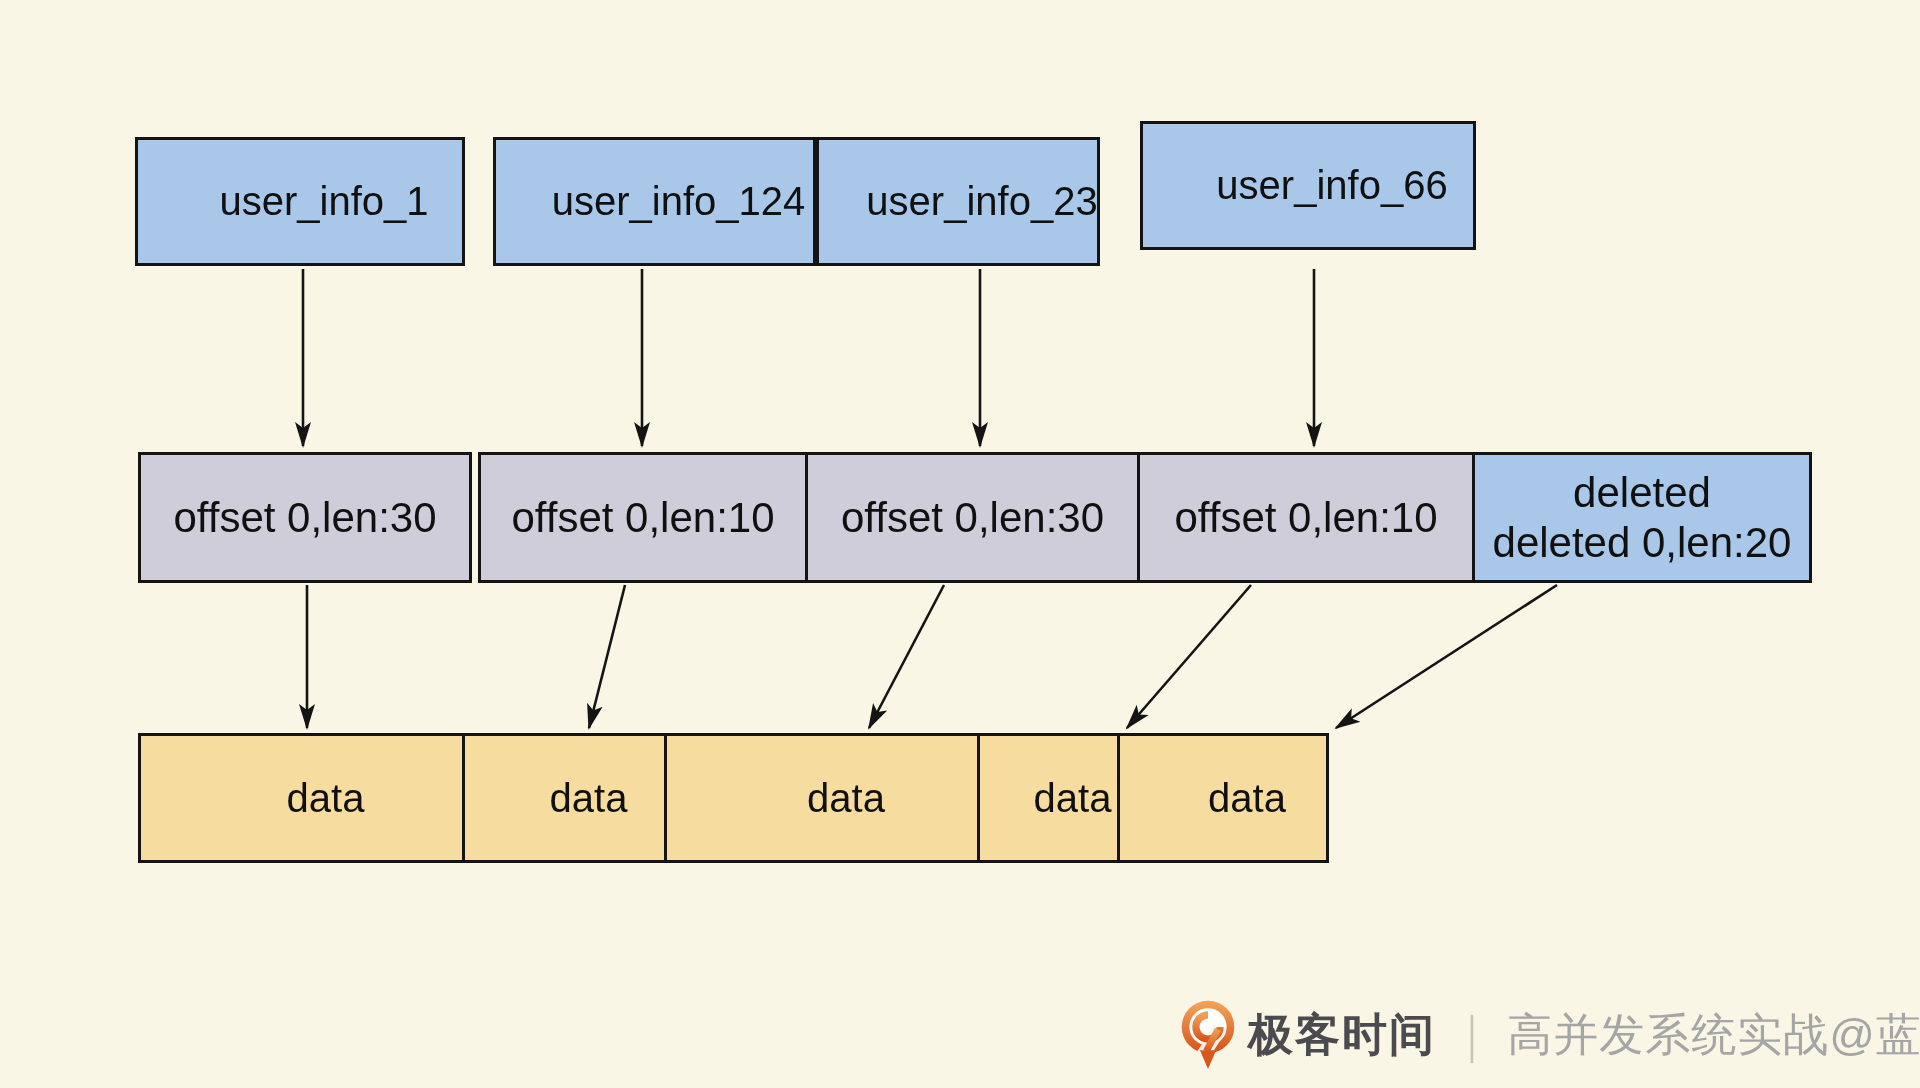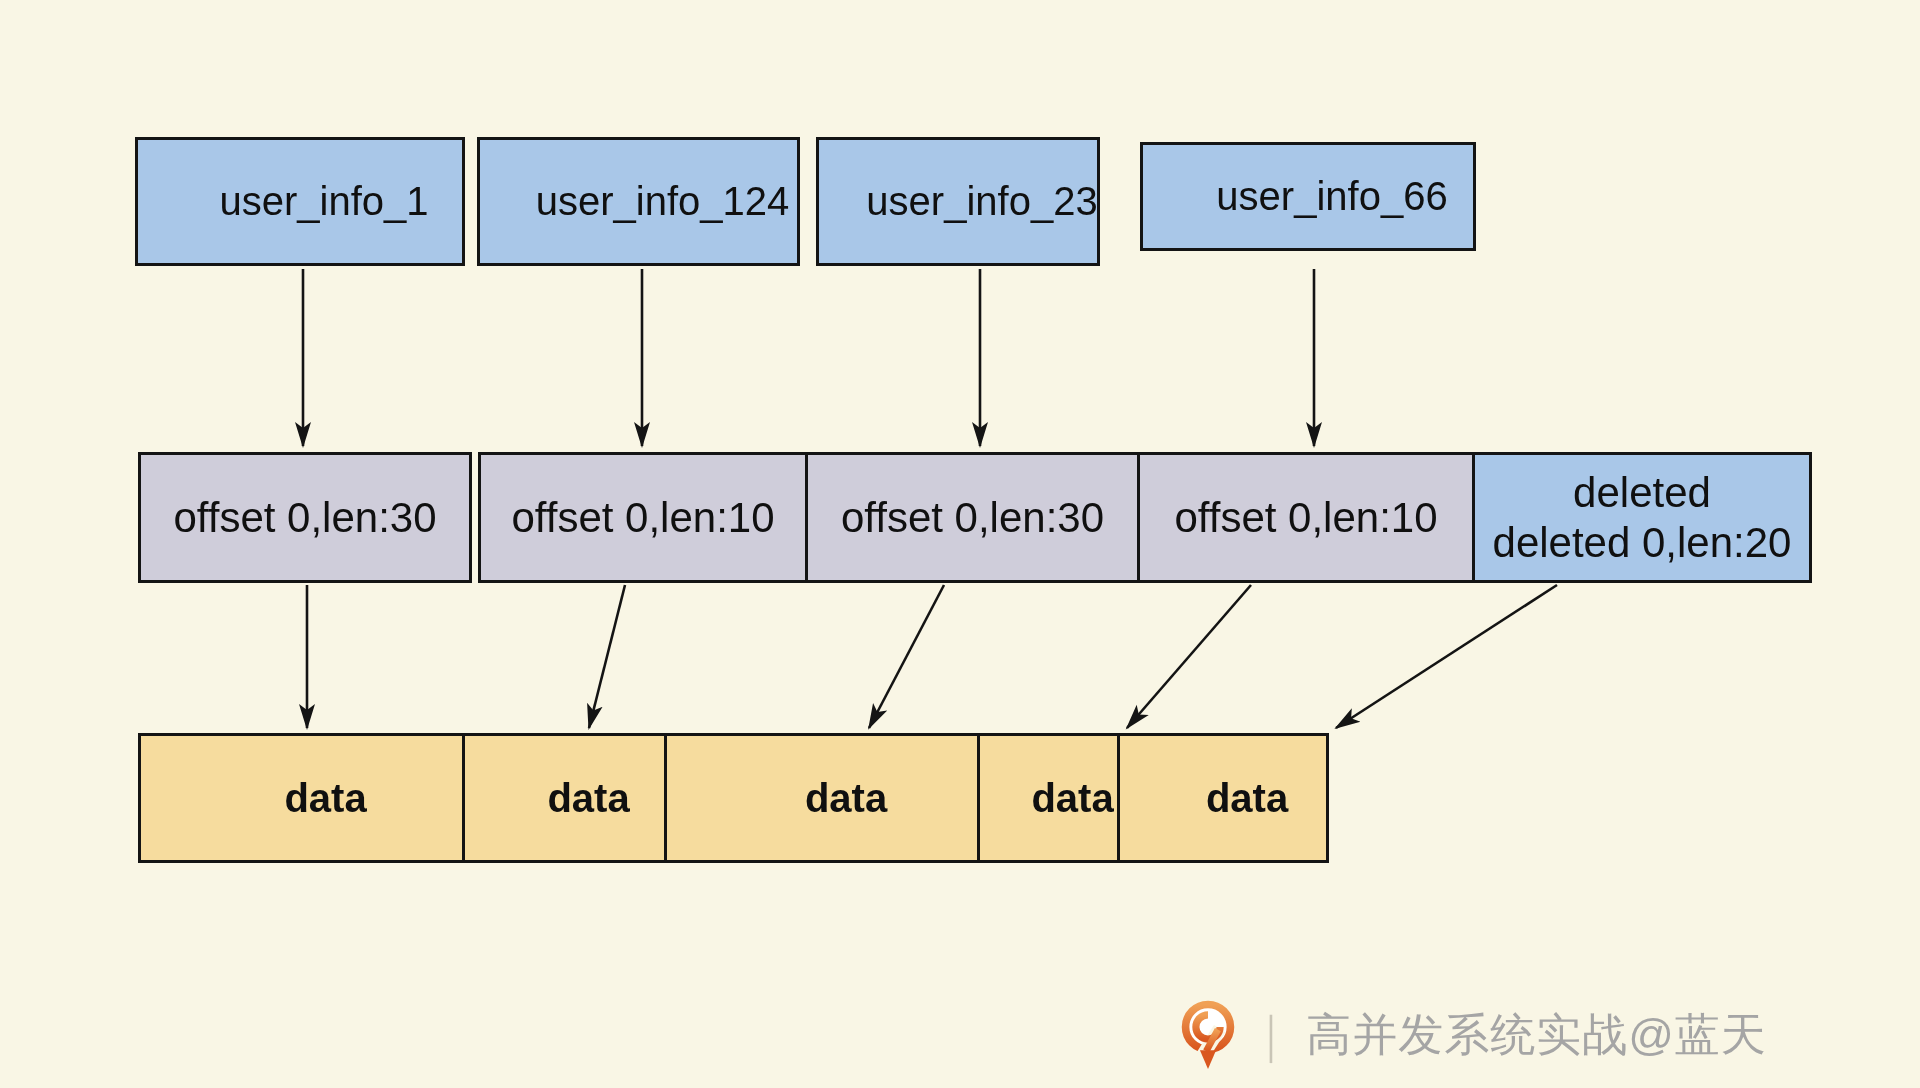--- a/index.html
+++ b/index.html
@@ -14,26 +14,26 @@
   .box{
     position:absolute;box-sizing:border-box;
     border:3px solid var(--line,#141414);
     display:flex;align-items:center;justify-content:center;
     color:#101010;text-align:center;
   }
   .top-row .box,.bottom-row .box{font-size:40px;padding-left:48px;}
   .mid-row .box{font-size:42px;}
   .blue{background:var(--blue,#a9c7e8);}
   .lavender{background:var(--lavender,#cfcdda);text-align:right;}
-  .yellow{background:var(--yellow,#f6dc9e);font-weight:bold;}
+  .yellow{background:var(--yellow,#f6dc9e);}
   
   .t1{left:135px;top:137px;width:330px;height:129px;}
-  .t2{left:477px;top:137px;width:323px;height:129px;}
+  .t2{left:493px;top:137px;width:323px;height:129px;}
   .t3{left:816px;top:137px;width:284px;height:129px;}
-  .t4{left:1140px;top:142px;width:336px;height:109px;}
+  .t4{left:1140px;top:121px;width:336px;height:129px;}
   
   .m1{left:138px;top:452px;width:334px;height:131px;}
   .m2{left:478px;top:452px;width:330px;height:131px;}
   .m3{left:805px;top:452px;width:335px;height:131px;}
   .m4{left:1137px;top:452px;width:338px;height:131px;}
   .m5{left:1472px;top:452px;width:340px;height:131px;}
   .m5 .two-line{line-height:1.18;}
   
   .b1{left:138px;top:733px;width:327px;height:130px;}
   .b2{left:462px;top:733px;width:205px;height:130px;}
@@ -143,17 +143,18 @@
           <stop offset="0" stop-color="#f0a055"></stop>
           <stop offset="1" stop-color="#d9571f"></stop>
         </linearGradient>
       </defs>
       <circle cx="30" cy="30" r="25" fill="#ffffff" stroke="url(#lg)" stroke-width="8.5"></circle>
       <path d="M43,32 L24,62" stroke="#f9f6e5" stroke-width="15" fill="none"></path>
       <path d="M21,56 L30,77 L39,56 Z" fill="#d9571f"></path>
       <path d="M30,16.5 a13.5,13.5 0 1 0 13.5,13.5" fill="none" stroke="url(#lg)" stroke-width="8"></path>
       <path d="M41,33 L28,57" stroke="url(#lg)" stroke-width="7.5" fill="none"></path>
     </svg>
+    <span class="wm-brand">极客时间</span>
     <span class="wm-divider">｜</span>
     <span class="wm-course">高并发系统实战@蓝天</span>
   </div>
 
 </div>
 
 </body></html>

